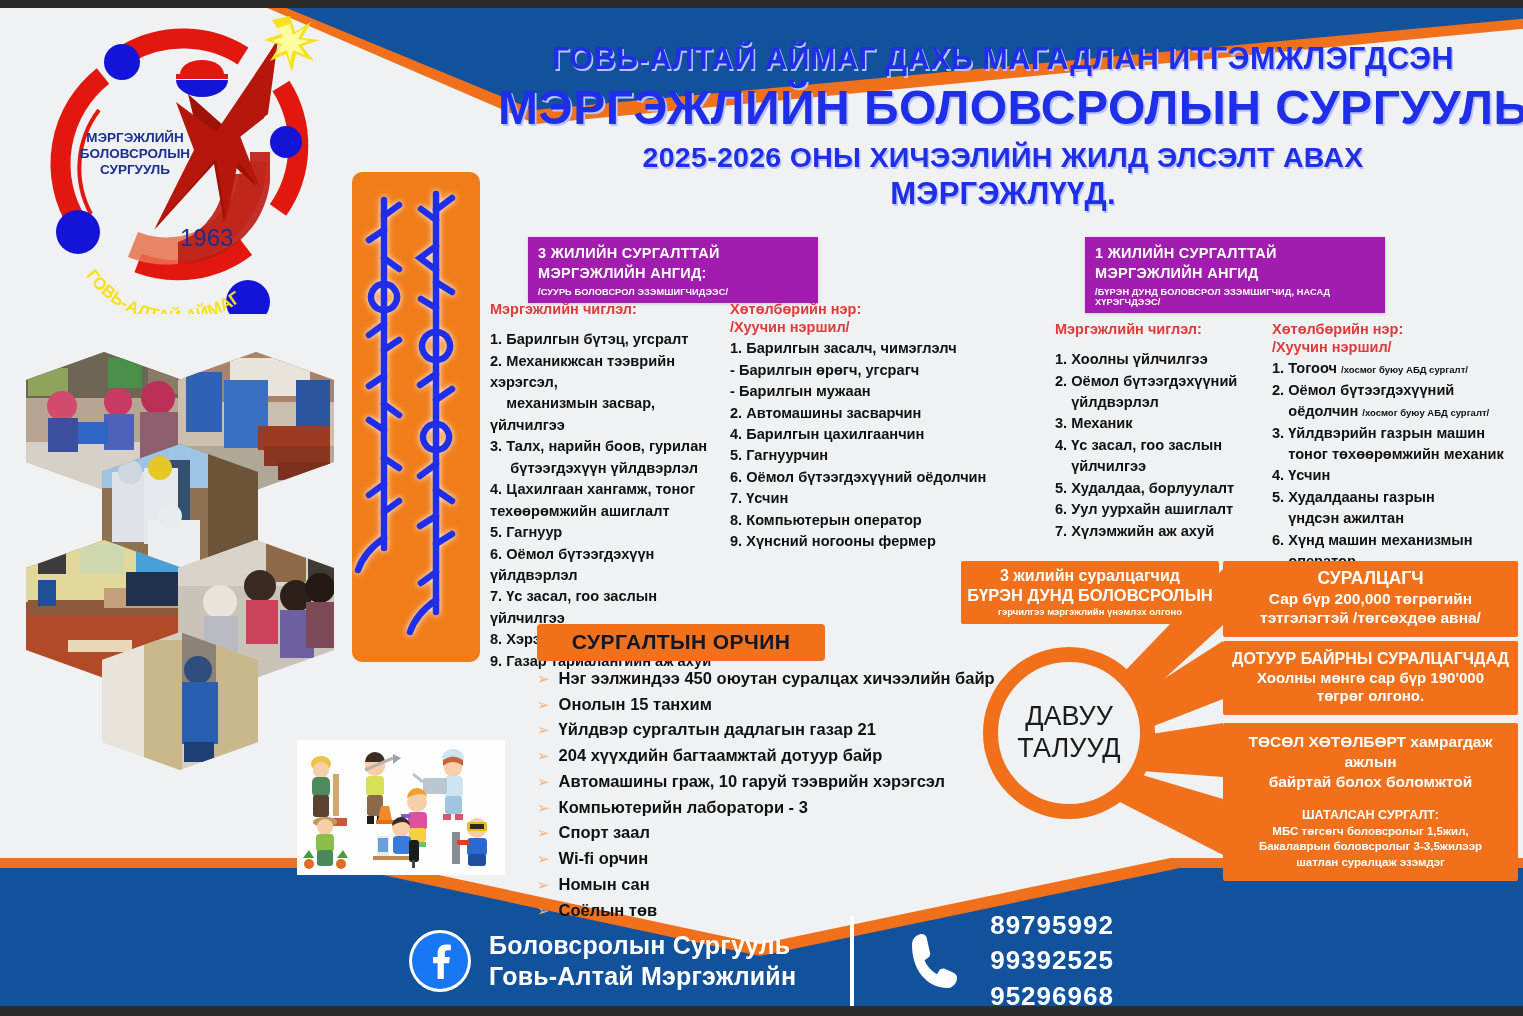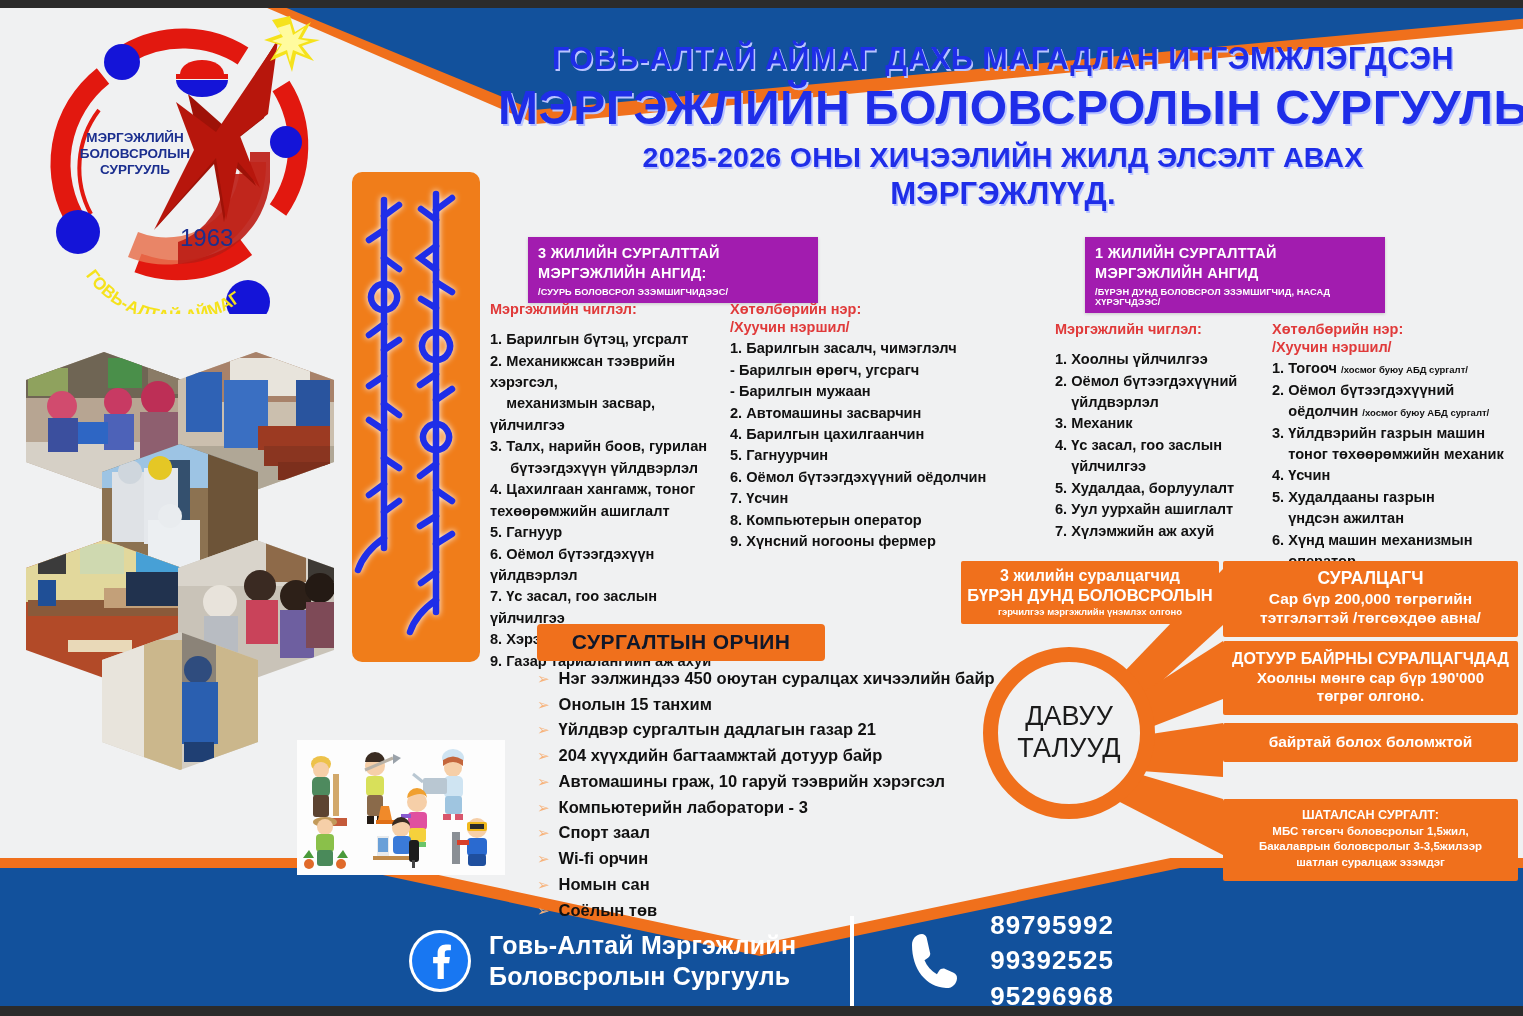--- a/index.html
+++ b/index.html
@@ -624,20 +624,21 @@
       <div class="t2">тэтгэлэгтэй /төгсөхдөө авна/</div>
     </div>
 
     <div class="ben-box" id="ben3">
       <div class="t1">ДОТУУР БАЙРНЫ СУРАЛЦАГЧДАД</div>
       <div class="t2">Хоолны мөнгө сар бүр 190'000</div>
       <div class="t2">төгрөг олгоно.</div>
     </div>
 
     <div class="ben-box" id="ben4">
+      <div class="t1">ТӨСӨЛ ХӨТӨЛБӨРТ хамрагдаж ажлын</div>
       <div class="t1">байртай болох боломжтой</div>
     </div>
 
     <div class="ben-box" id="ben5">
       <div class="t1">ШАТАЛСАН СУРГАЛТ:</div>
       <div class="t2">МБС төгсөгч боловсролыг 1,5жил,</div>
       <div class="t2">Бакалаврын боловсролыг 3-3,5жилээр</div>
       <div class="t2">шатлан суралцаж эзэмдэг</div>
     </div>
 
@@ -658,22 +659,22 @@
 
   <div class="footer-content">
     <div class="fb-block">
       <div class="fb-circle">
         <svg width="58" height="58" viewBox="0 0 58 58">
           <circle cx="29" cy="29" r="28" fill="#1877f2"></circle>
           <path d="M33.8 31.2h4.3l.8-6.2h-5.1v-3.8c0-1.8.5-3 3-3h3.1v-5.5c-.6-.1-2.6-.3-5-.3-4.9 0-8.3 3-8.3 8.6V25h-4.5v6.2h4.5v15.9h6.2V31.2z" fill="#ffffff"></path>
         </svg>
       </div>
       <div class="fb-text">
+        <div>Боловсролын Сургууль</div>
         <div>Говь-Алтай Мэргэжлийн</div>
-        <div>Боловсролын Сургууль</div>
       </div>
     </div>
 
     <div class="foot-divider"></div>
 
     <div class="phone-block">
       <div class="phone-icon">
         <svg width="56" height="62" viewBox="0 0 56 62">
           <path d="M14 4 C8 4 4 9 4 15 c0 24 14 42 34 43 6 .4 10.5-4 11-9.6 .2-2.4-1.2-4.6-3.4-5.6l-8.4-3.8c-2.2-1-4.8-.2-6.1 1.8l-2.2 3.4c-5.6-3.2-10-8-12.4-14l3.6-2.4c2-1.3 2.7-3.9 1.7-6L18.6 7.6C17.8 5.4 16 4 14 4z" fill="#ffffff"></path>
         </svg>

